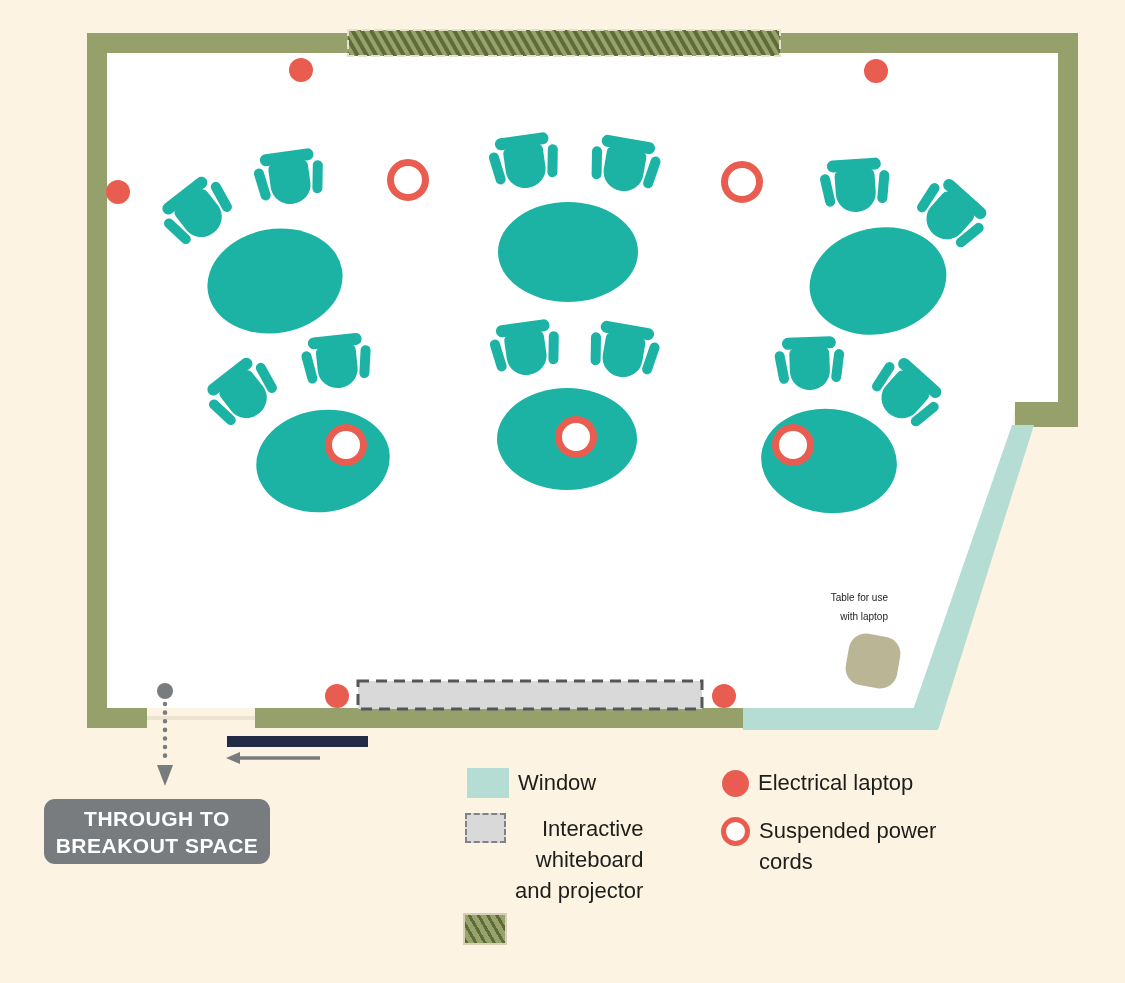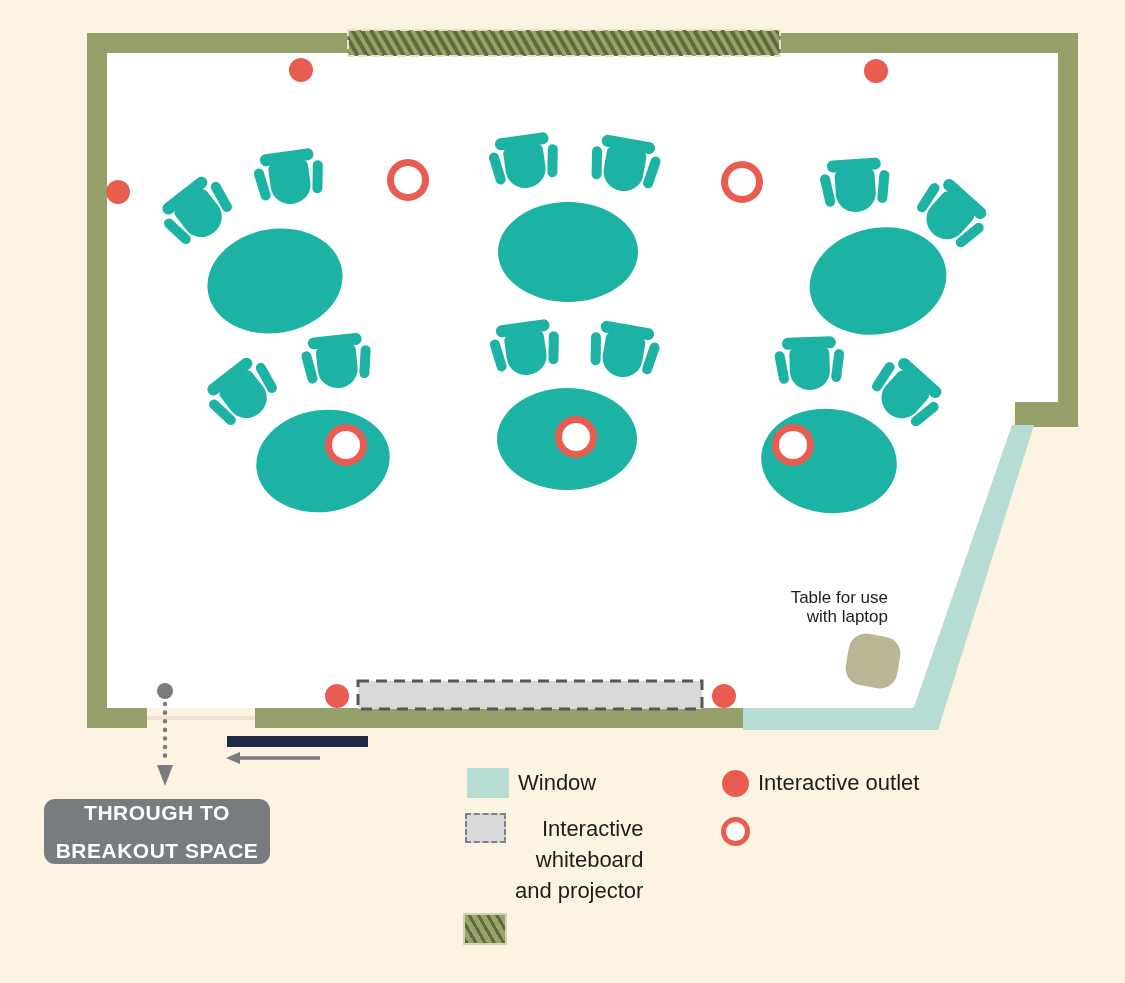--- a/index.html
+++ b/index.html
@@ -11,27 +11,27 @@
   html,body{margin:0;padding:0;}
   .canvas{
     position:relative; width:1125px; height:983px; overflow:hidden;
     background:var(--cream);
     font-family:"Liberation Sans", sans-serif; color:var(--ink);
   }
   .canvas svg{position:absolute; left:0; top:0;}
   .text-label{position:absolute; white-space:pre-line;}
   .laptop-label{
     left:756px; top:588px; width:132px; text-align:right;
-    font-size:17px; line-height:19px; color:var(--ink);
+    font-size:10px; line-height:19px; color:var(--ink);
   }
   .breakout-box{
     position:absolute; left:44px; top:799px; width:226px; height:65px;
     background:var(--grayui); border-radius:11px;
     display:flex; align-items:center; justify-content:center;
-    color:#ffffff; font-weight:bold; font-size:21px; line-height:38px;
+    color:#ffffff; font-weight:bold; font-size:21px; line-height:27px;
     text-align:center; white-space:pre-line; letter-spacing:.5px;
   }
   .legend-row{position:absolute; display:flex; align-items:flex-start; gap:9px;}
   .legend-label{font-size:22px; line-height:31px; color:var(--ink); white-space:pre-line;}
   .legend-label.single{line-height:30px;}
   .sw{flex:0 0 auto;}
   .sw-window{width:42px; height:30px; background:var(--window);}
   .sw-whiteboard{width:37px; height:26px; background:var(--wbfill); border:2.5px dashed #808285;}
   .sw-hatch{
     width:40px; height:28px; border:2px solid #d5d0b5;
@@ -186,20 +186,22 @@
       <span class="sw sw-whiteboard"></span>
       <span class="legend-label">Interactive
 whiteboard
 and projector</span>
     </div>
     <div class="legend-row" style="left:463px; top:913px;">
       <span class="sw sw-hatch"></span>
     </div>
     <div class="legend-row" style="left:722px; top:768px;">
       <span class="sw sw-outlet"></span>
-      <span class="legend-label single">Interactive outlet</span>
+      <span class="legend-label single">Electrical laptop</span>
     </div>
     <div class="legend-row" style="left:721px; top:815px;">
       <span class="sw sw-cord"></span>
+      <span class="legend-label">Suspended power
+cords</span>
     </div>
   </div>
 
 </div>
 
 </body></html>

